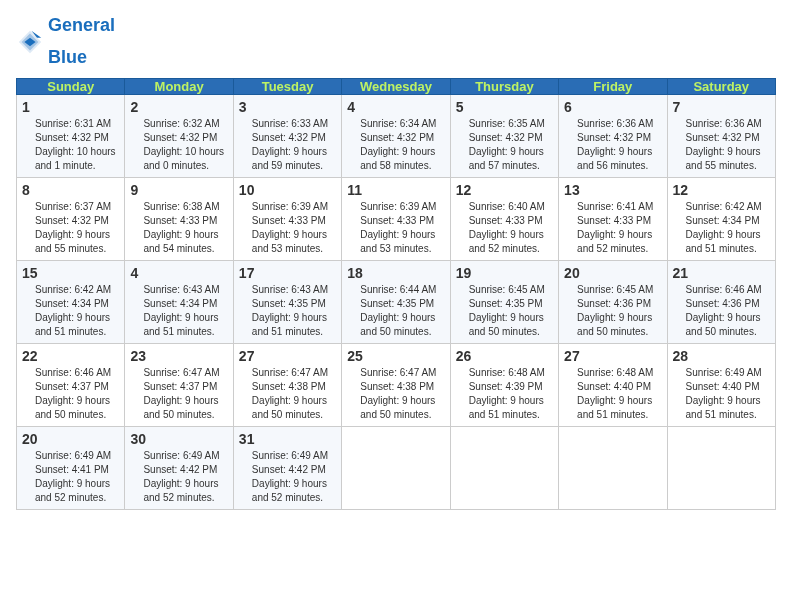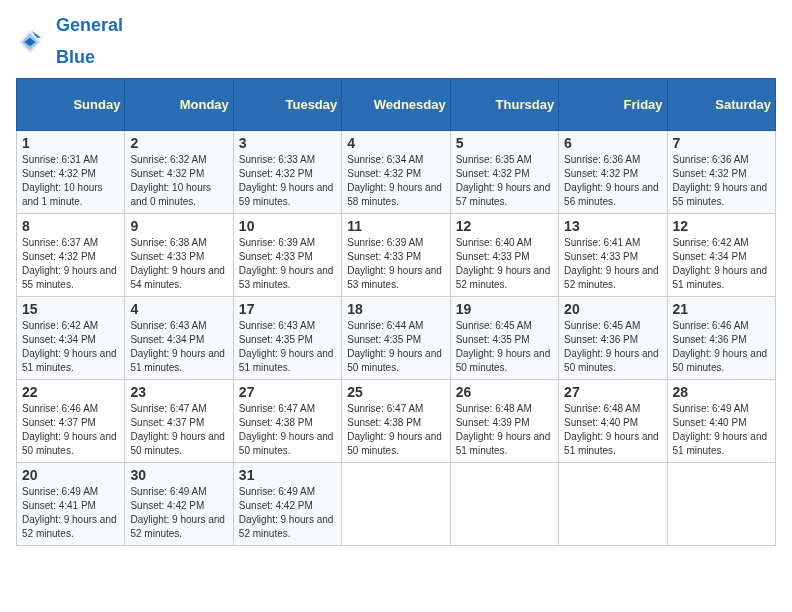--- a/index.html
+++ b/index.html
@@ -12,21 +12,21 @@
     }
     .header-area {
       display: flex;
       justify-content: space-between;
       align-items: flex-start;
       margin-bottom: 10px;
     }
     .logo {
       display: flex;
       align-items: center;
-      gap: 12px;
+      gap: 4px;
     }
     .logo-text {
       font-size: 18px;
       font-weight: bold;
       color: #333;
       line-height: 1.1;
     }
     .logo-text span {
       color: #1a6ebd;
     }
@@ -46,23 +46,23 @@
       font-size: 14px;
       color: #555;
     }
     table {
       width: 100%;
       border-collapse: collapse;
       font-size: 10.5px;
     }
     thead tr th {
       background: #2a6db5;
-      color: #fef9c3;
-      padding: 18px 4px;
-      text-align: right;
+      color: #bef264;
+      padding: 0 4px;
+      text-align: center;
       font-size: 13px;
       border: 1px solid #1a5a9a;
     }
     tbody tr td {
       vertical-align: top;
       border: 1px solid #ccc;
       padding: 4px 5px;
       width: 14.28%;
       min-height: 80px;
       background: #fff;
@@ -74,20 +74,21 @@
       font-size: 14px;
       font-weight: bold;
       color: #333;
       display: block;
       margin-bottom: 2px;
     }
     .day-info {
       font-size: 10px;
       color: #333;
       line-height: 1.4;
+      margin-left: 13px;
     }
     .empty-cell {
       background: #fff !important;
     }
   </style>
 </head>
 <body>
 
 <div class="header-area">
   <div class="logo">

